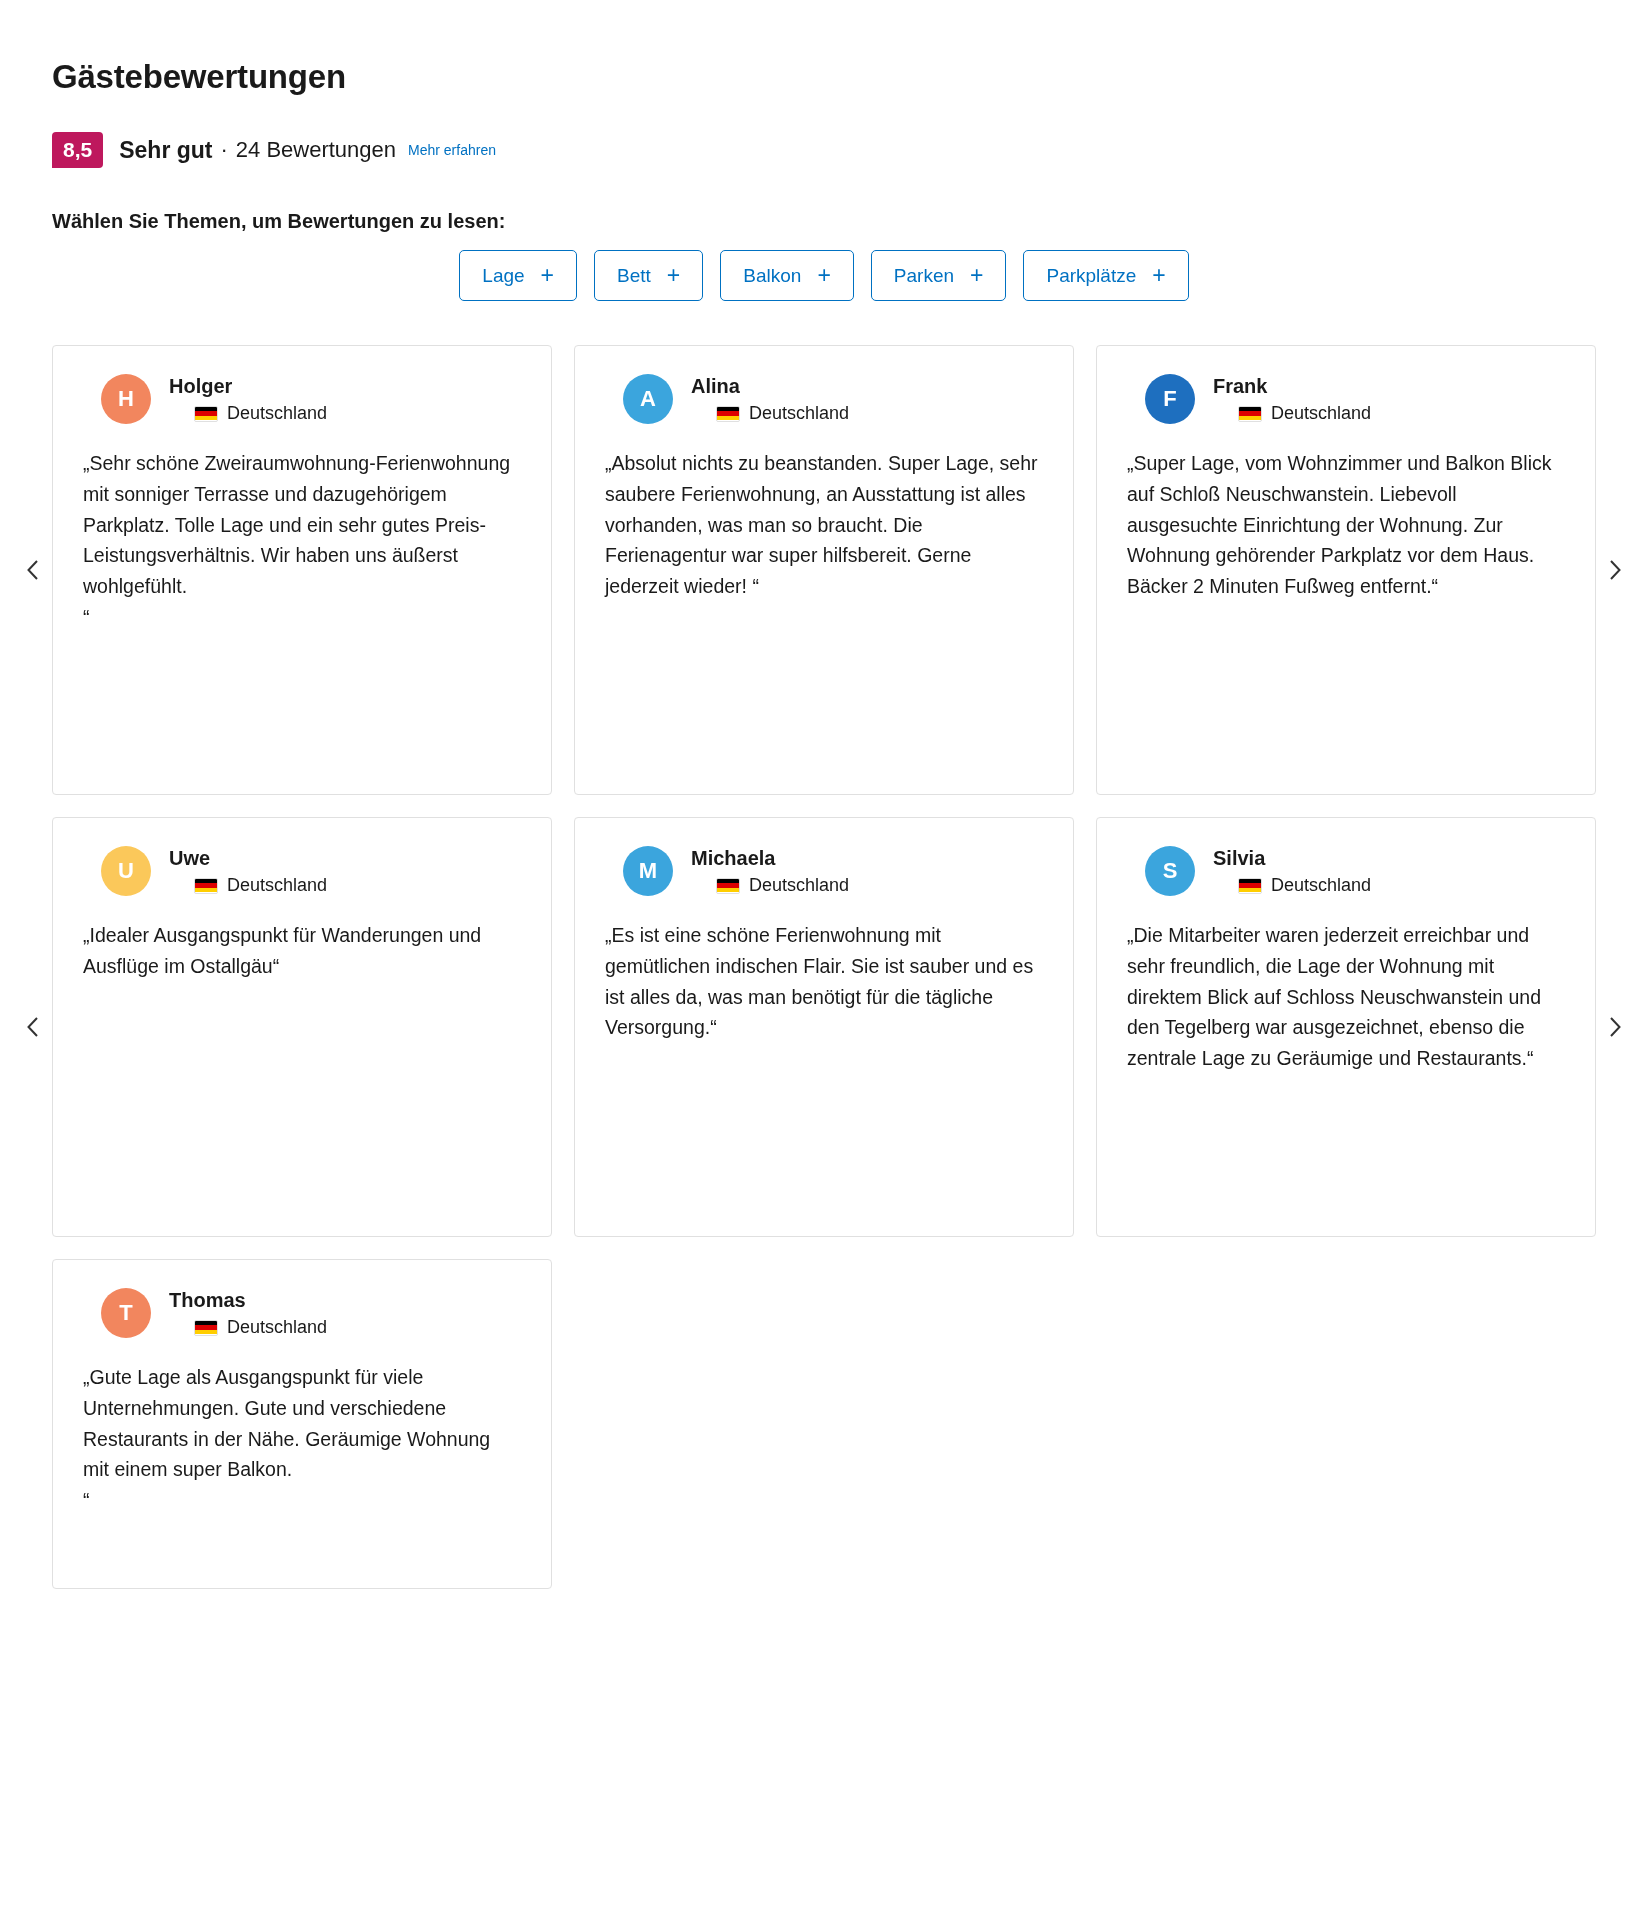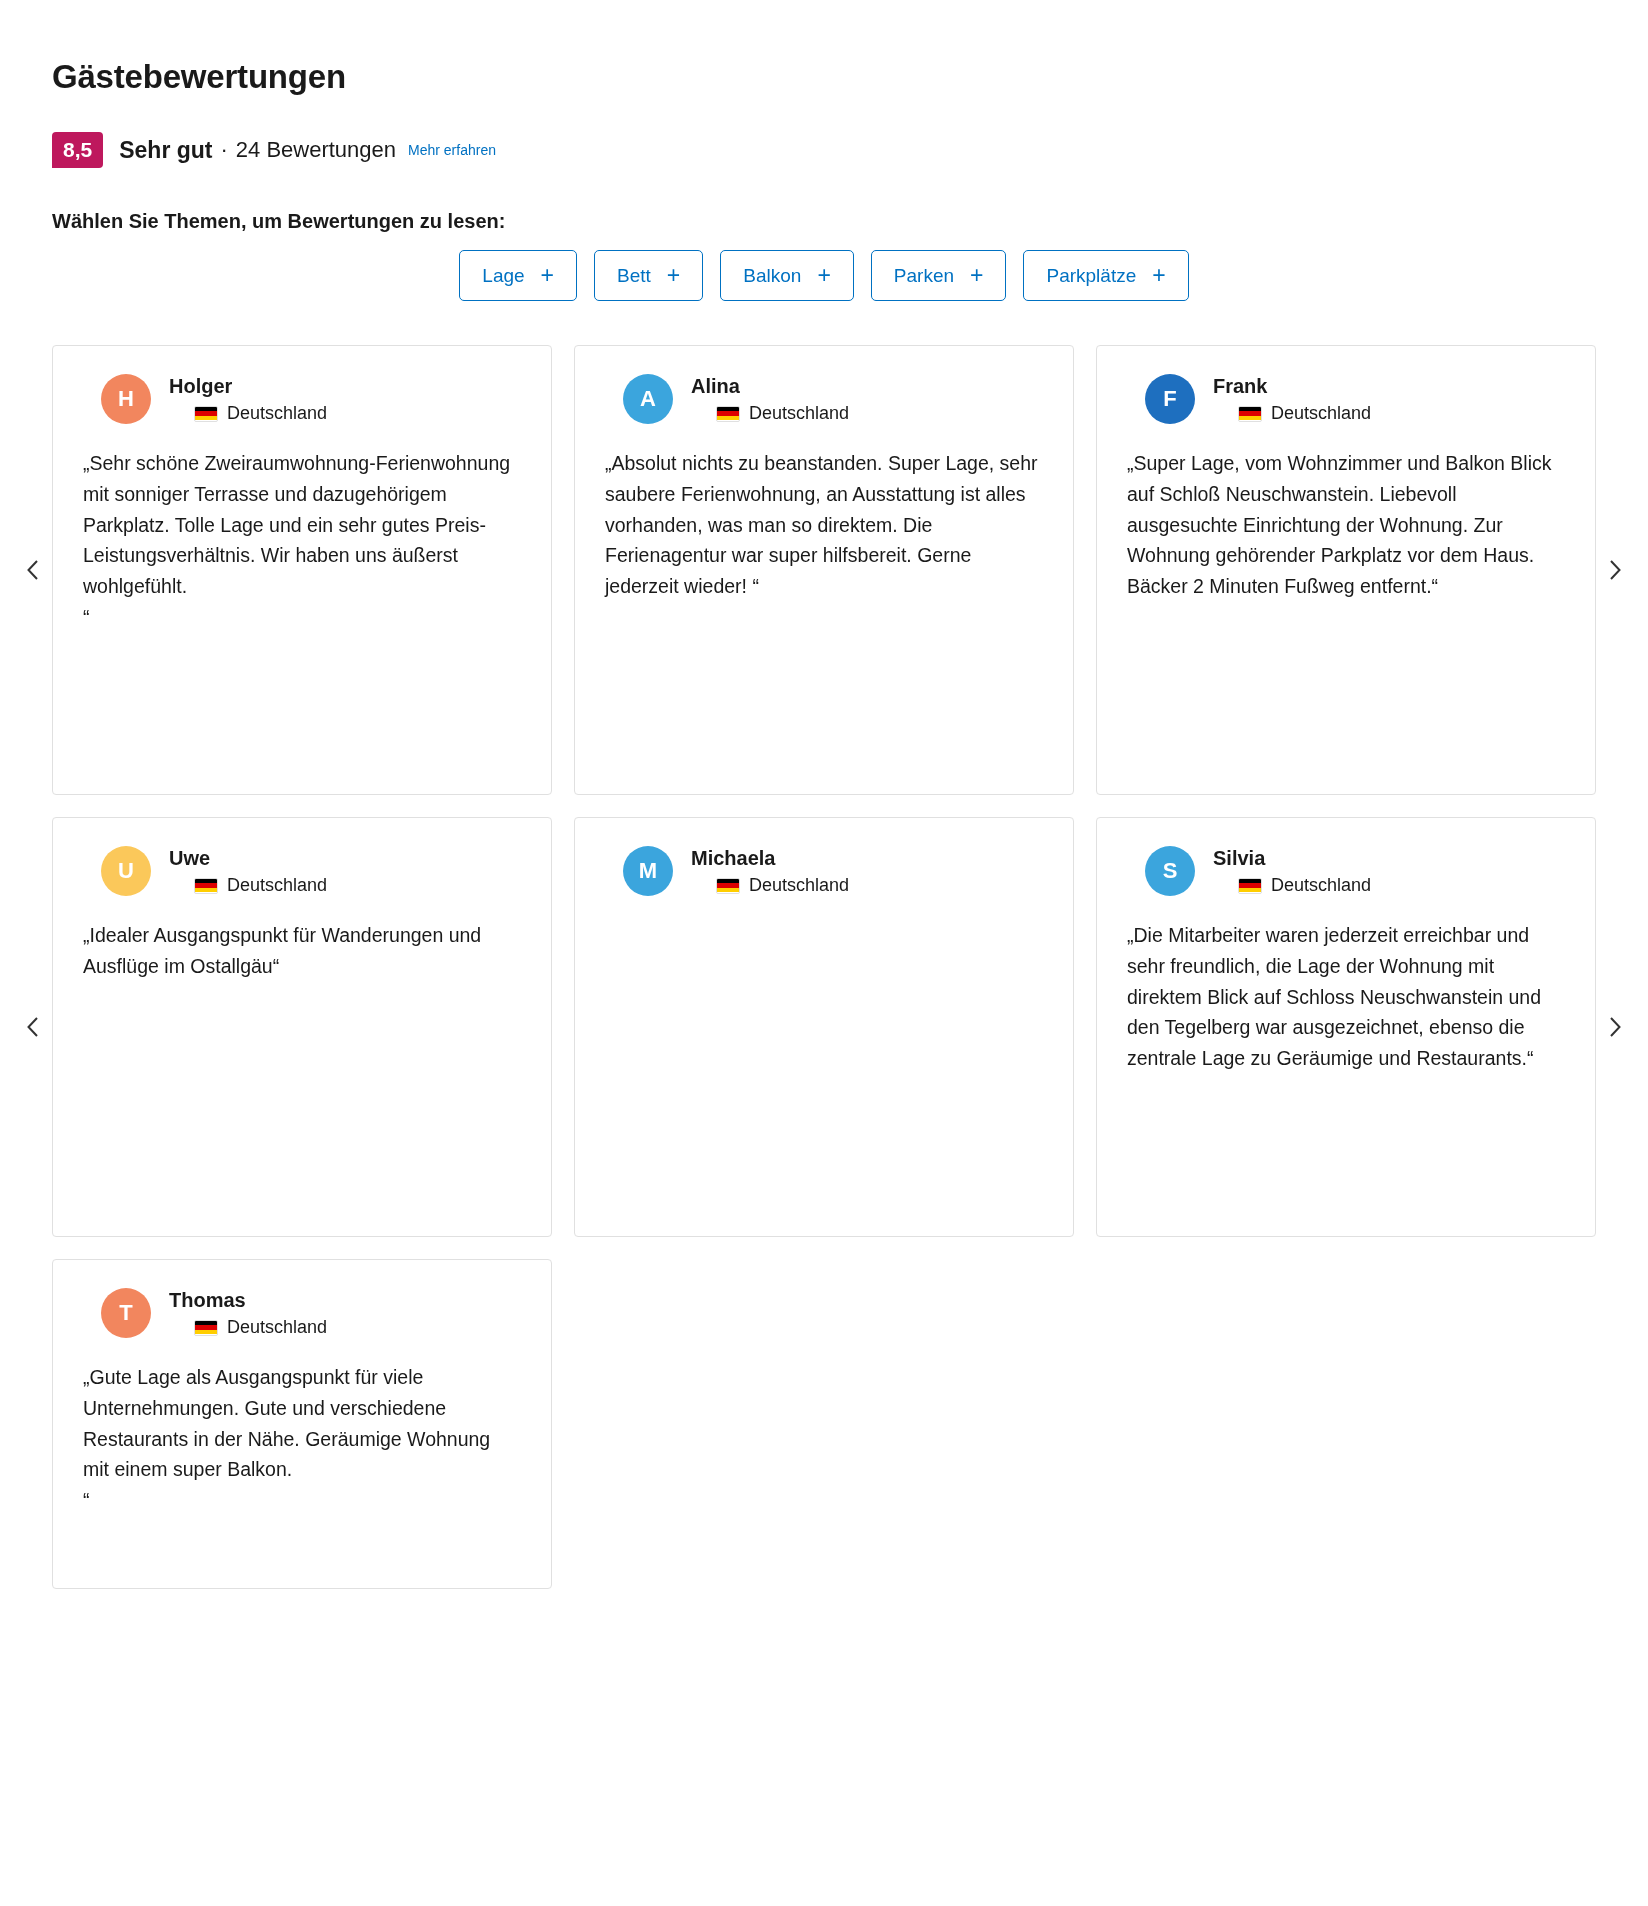--- a/index.html
+++ b/index.html
@@ -287,21 +287,21 @@
             <div class="who-country">
               <span class="flag">
                   <i class="b1"></i>
                   <i class="b2"></i>
                   <i class="b3"></i>
                 </span>
               <span>Deutschland</span>
             </div>
           </div>
         </div>
-        <div class="review-text">„Absolut nichts zu beanstanden. Super Lage, sehr saubere Ferienwohnung, an Ausstattung ist alles vorhanden, was man so direktem. Die Ferienagentur war super hilfsbereit. Gerne jederzeit wieder! “</div>
+        <div class="review-text">„Absolut nichts zu beanstanden. Super Lage, sehr saubere Ferienwohnung, an Ausstattung ist alles vorhanden, was man so braucht. Die Ferienagentur war super hilfsbereit. Gerne jederzeit wieder! “</div>
       </div>
 
       <div class="card h1">
         <div class="card-head">
           <div class="avatar" style="background:#1e6fbf">F</div>
           <div>
             <div class="who-name">Frank</div>
             <div class="who-country">
               <span class="flag">
                   <i class="b1"></i>
@@ -357,20 +357,21 @@
             <div class="who-country">
               <span class="flag">
                   <i class="b1"></i>
                   <i class="b2"></i>
                   <i class="b3"></i>
                 </span>
               <span>Deutschland</span>
             </div>
           </div>
         </div>
+        <div class="review-text">„Es ist eine schöne Ferienwohnung mit gemütlichen indischen Flair. Sie ist sauber und es ist alles da, was man benötigt für die tägliche Versorgung.“</div>
       </div>
 
       <div class="card h2">
         <div class="card-head">
           <div class="avatar" style="background:#3ba5dd">S</div>
           <div>
             <div class="who-name">Silvia</div>
             <div class="who-country">
               <span class="flag">
                   <i class="b1"></i>

